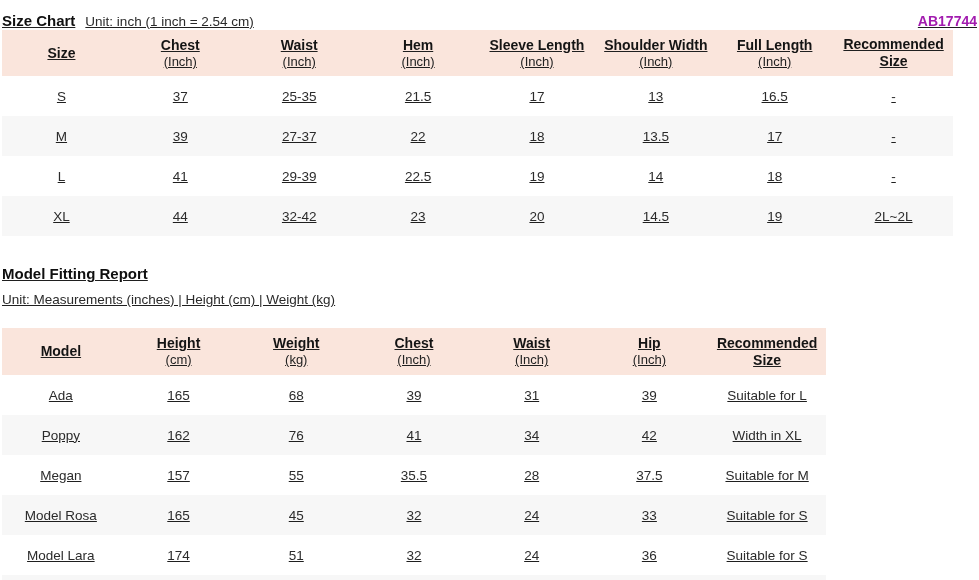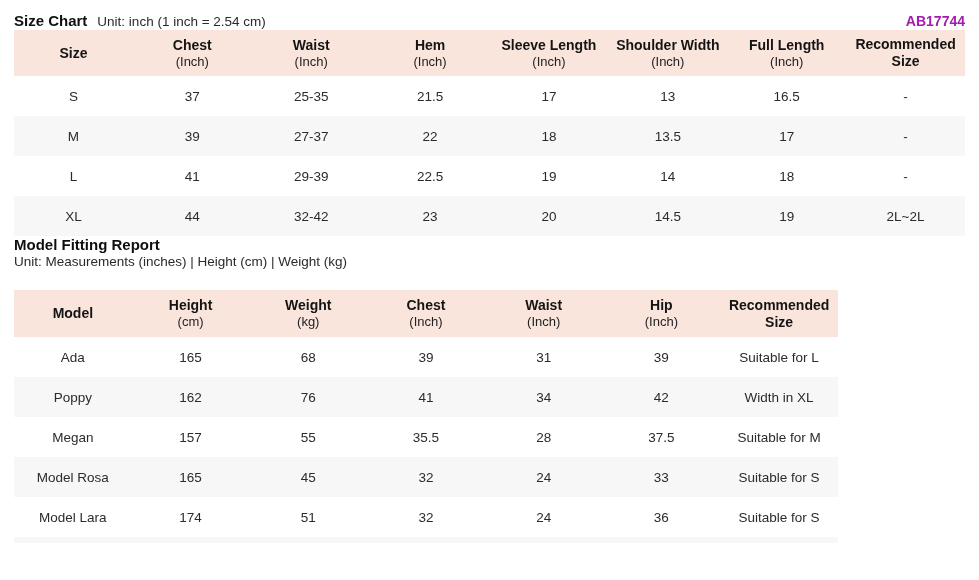--- a/index.html
+++ b/index.html
@@ -7,21 +7,21 @@
     --alt-row-bg:#f7f7f7;
     --text:#1f1f1f;
   }
   *{box-sizing:border-box;margin:0;padding:0;}
   html,body{background:#ffffff;}
   body{
     width:979px;height:580px;overflow:hidden;
     font-family:"Liberation Sans","DejaVu Sans",sans-serif;
     color:var(--text);
   }
-  .page{padding:0 14px;}
+  .page{padding:0 2px;text-decoration:underline;}
   
   .title-bar{
     margin-top:12px;height:18px;
     display:flex;align-items:baseline;
   }
   .doc-title{font-size:15px;font-weight:bold;color:#0f0f0f;}
   .unit-note{font-size:13.5px;color:#2a2a2a;margin-left:10px;text-align:right;}
   .spacer{flex:1;}
   .product-code{font-size:14px;font-weight:bold;color:#a21caf;}
   
@@ -31,22 +31,22 @@
   th,td{text-align:center;vertical-align:middle;padding:0 2px;}
   thead tr{background:var(--header-bg);}
   table.size-chart thead tr{height:46px;}
   table.model-fitting thead tr{height:47px;}
   tbody tr{height:40px;background:#ffffff;}
   tbody tr:nth-child(even){background:var(--alt-row-bg);}
   .h-label{font-size:14px;font-weight:bold;color:#141414;line-height:17px;}
   .h-sub{font-size:13px;font-weight:normal;color:#222;line-height:16px;}
   td{font-size:13.5px;color:#2b2b2b;}
   
-  .section-title{font-size:15px;font-weight:bold;color:#0f0f0f;line-height:17px;}
-  .section-unit-note{font-size:13.5px;color:#2a2a2a;line-height:17px;}
+  .section-title{margin-top:29px;font-size:15px;font-weight:bold;color:#0f0f0f;line-height:17px;}
+  .section-unit-note{margin-top:9px;font-size:13.5px;color:#2a2a2a;line-height:17px;}
   .partial-row{width:824px;height:6px;background:var(--alt-row-bg);}
 </style>
 </head>
 <body>
 
 <div class="page">
 
   <div class="title-bar">
     <span class="doc-title">Size Chart</span>
     <span class="unit-note">Unit: inch (1 inch = 2.54 cm)</span>

